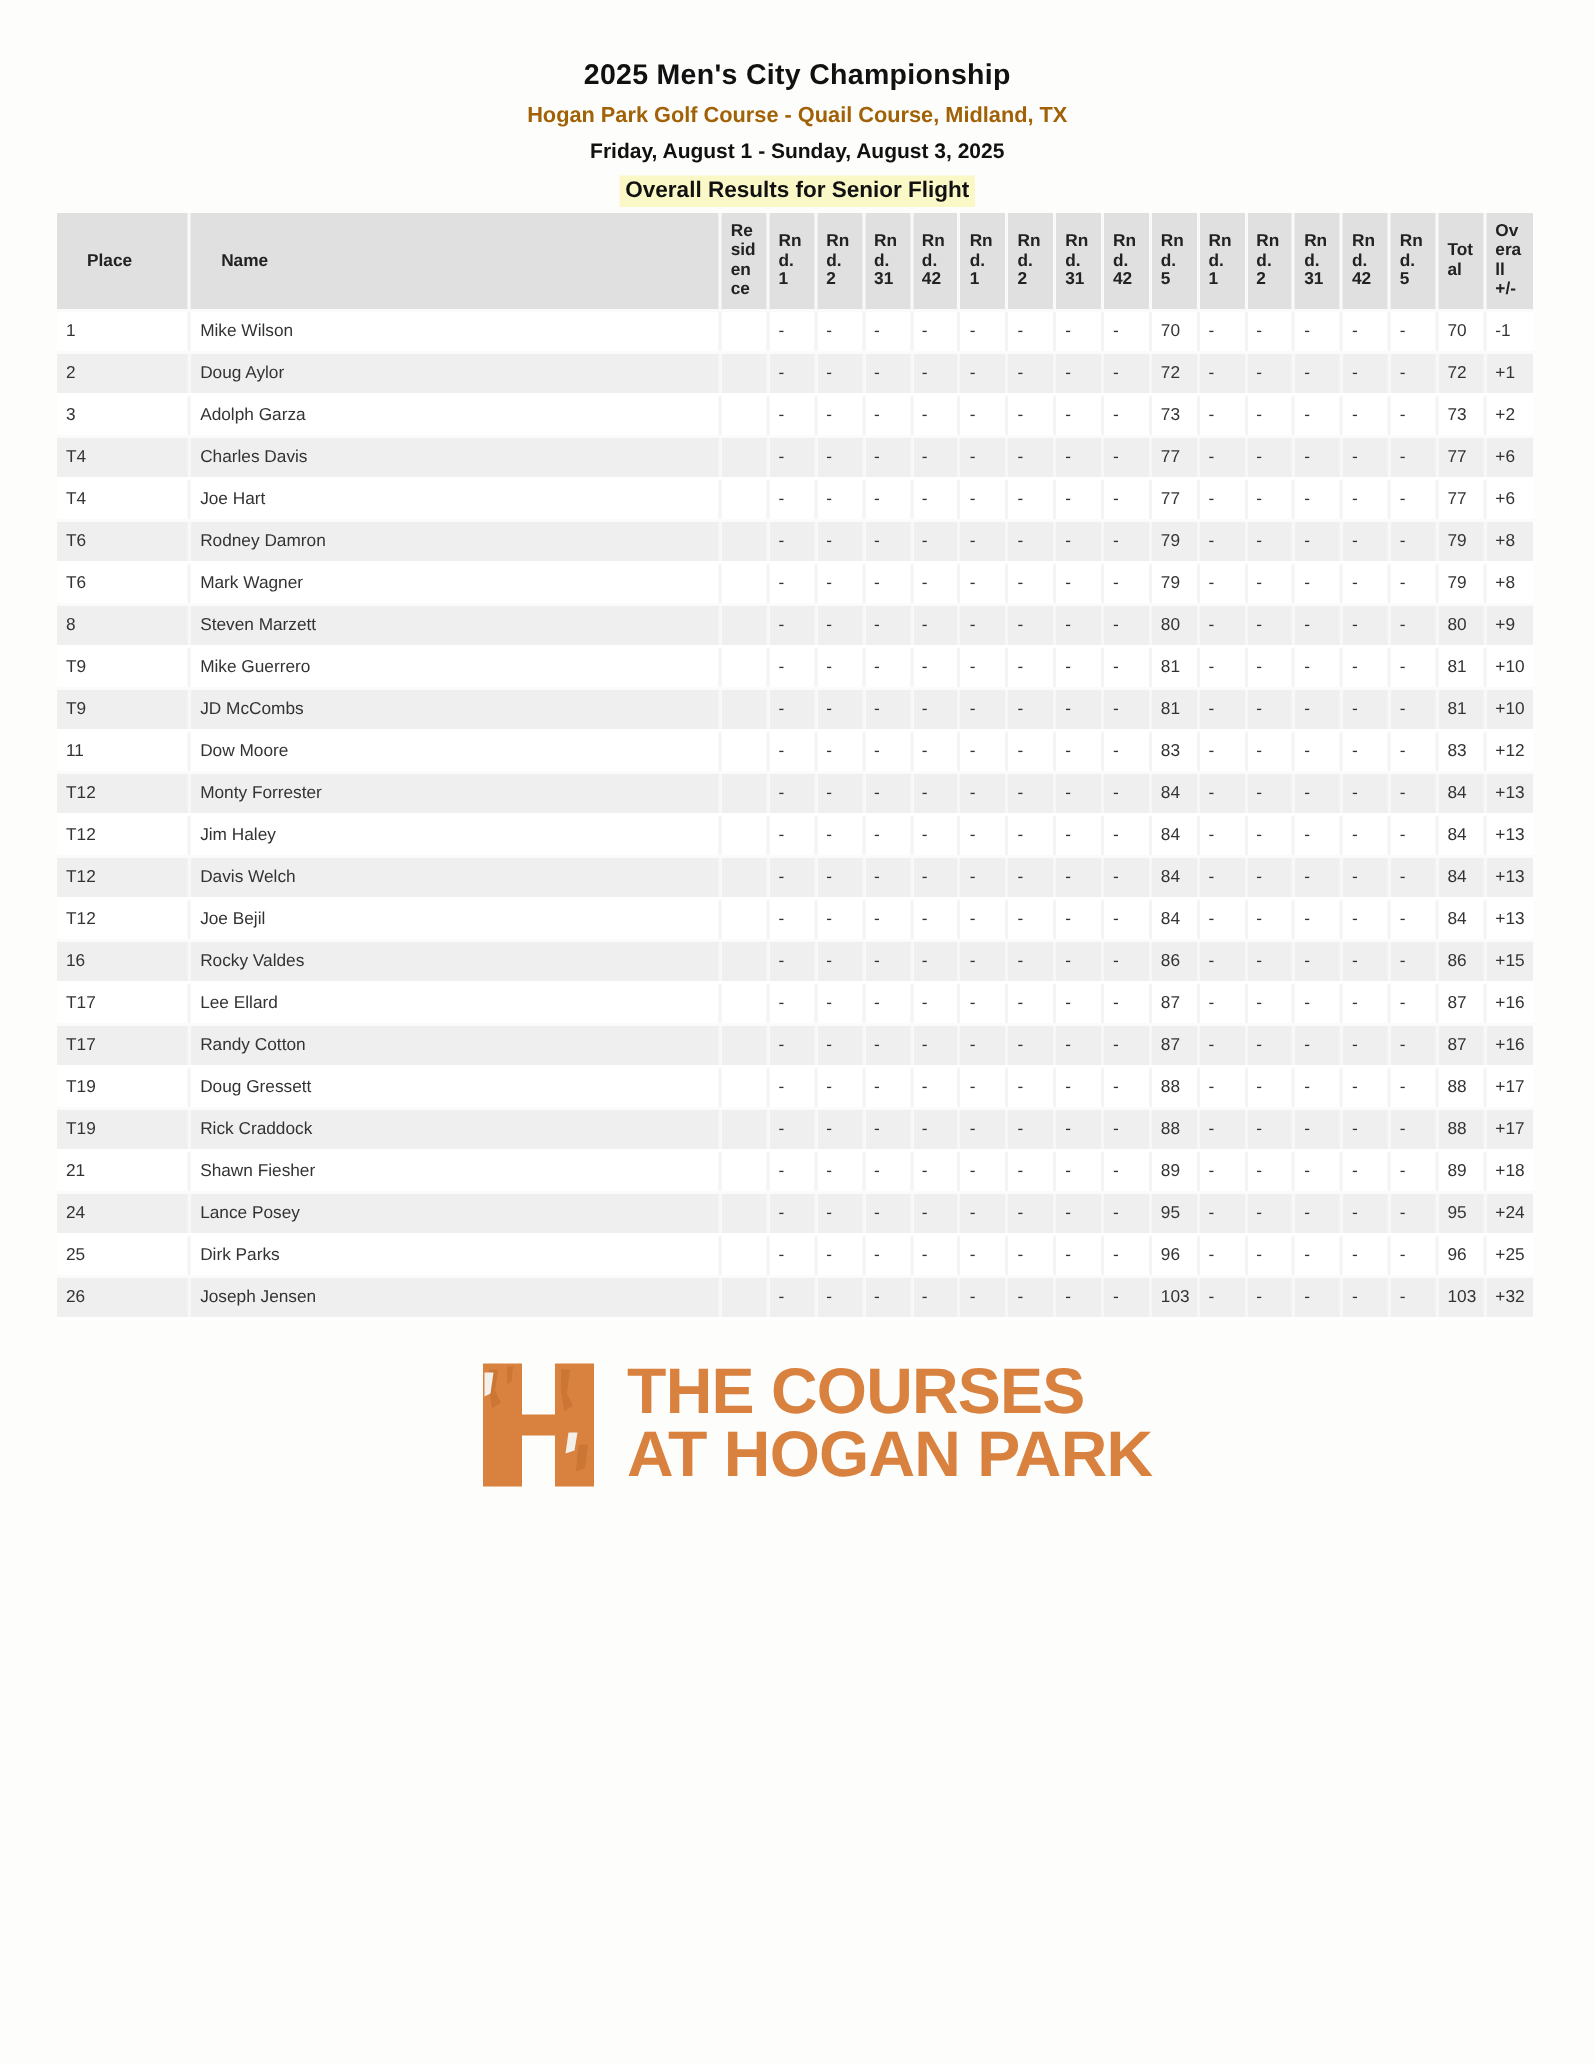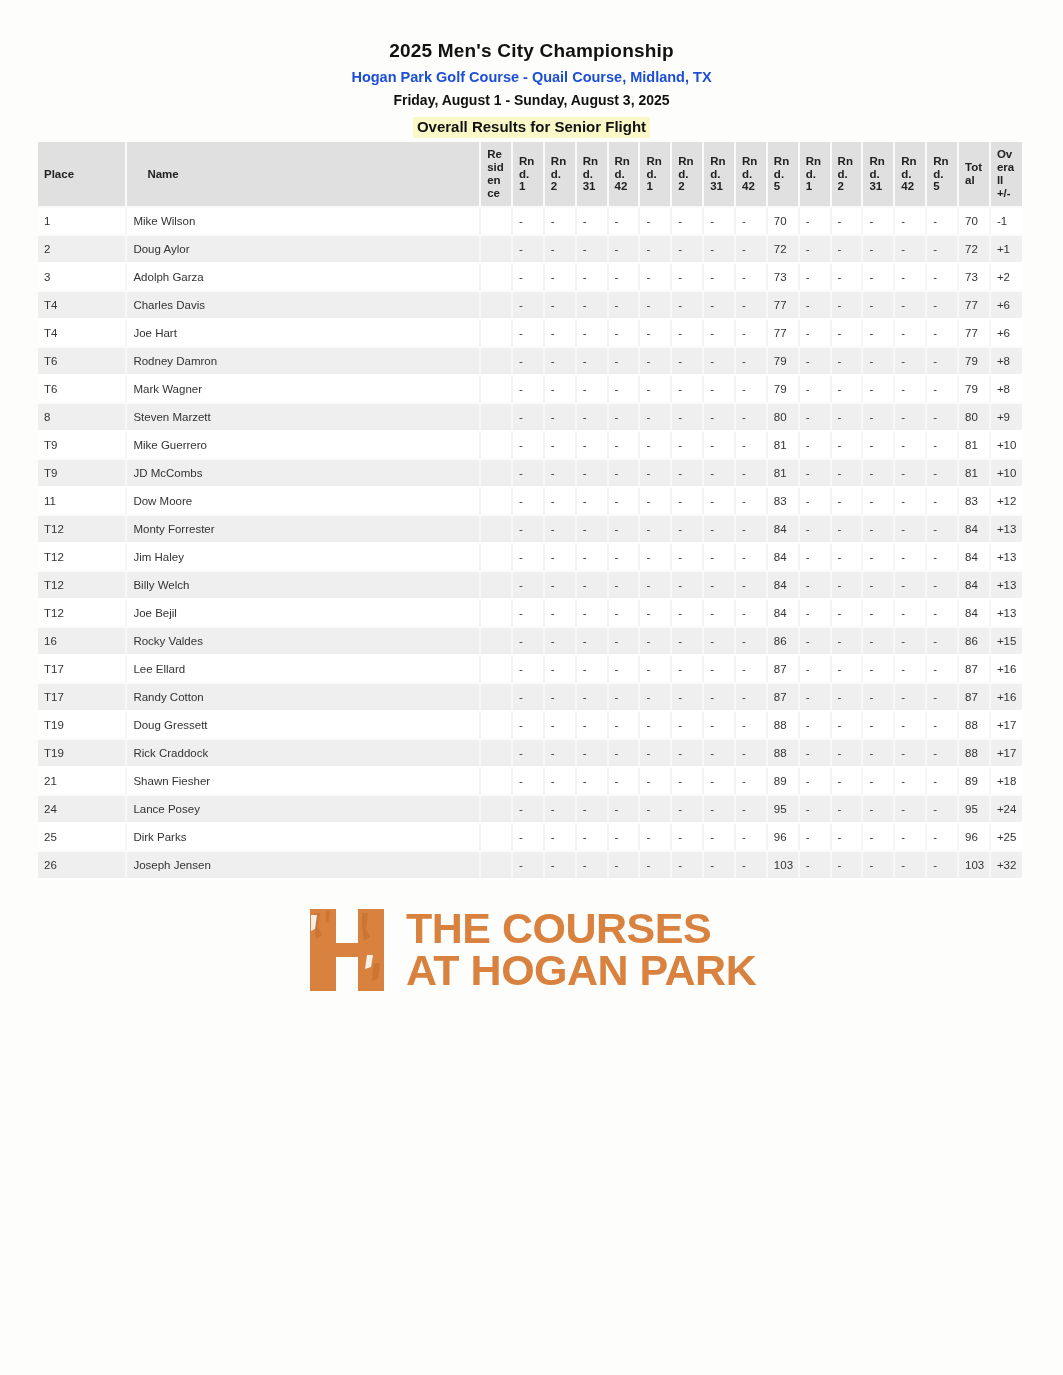--- a/index.html
+++ b/index.html
@@ -32,21 +32,21 @@
     font-size: 19px;
     font-weight: bold;
     letter-spacing: 0.2px;
     line-height: 1.35;
     color: #111;
   }
   .title-sub {
     font-size: 14.5px;
     font-weight: bold;
     line-height: 1.6;
-    color: #1d4ed8;
+    color: #a16207;
     margin-top: 2px;
   }
   .title-dates {
     font-size: 14px;
     font-weight: bold;
     line-height: 1.6;
     color: #111;
   }
   .title-flight-wrap {
     margin-top: 6px;
@@ -82,21 +82,21 @@
     font-weight: bold;
     color: #222;
     vertical-align: middle;
     text-align: left;
     padding: 6px 5px 6px 6px;
     height: 52px;
     line-height: 1.12;
     word-wrap: break-word;
     overflow-wrap: break-word;
   }
-  table.results th.th-place { padding-left: 6px; }
+  table.results th.th-place { padding-left: 20px; }
   table.results th.th-name  { padding-left: 20px; }
   table.results th:last-child { border-right: none; }
 
   table.results td {
     border-right: 2px solid #ffffff;
     border-bottom: 2px solid #ffffff;
     padding: 6px 5px 6px 6px;
     font-size: 11.5px;
     color: #333;
     height: 14px;
@@ -121,21 +121,21 @@
   col.w-place { width: 86px; }
   col.w-name  { width: 344px; }
   col.w-res   { width: 31px; }
   col.w-rnd   { width: 31px; }
   col.w-tot   { width: 31px; }
   col.w-ovr   { width: 31px; }
 
   
   .logo-block {
     position: absolute;
-    left: 304px;
+    left: 316px;
     top: 905px;
     display: flex;
     align-items: center;
     gap: 16px;
   }
   .logo-mark {
     width: 86px;
     height: 90px;
     flex: 0 0 auto;
   }
@@ -479,21 +479,21 @@
             <td class="c-dash">-</td>
             <td class="c-dash">-</td>
             <td class="c-dash">-</td>
             <td class="c-dash">-</td>
             <td class="c-dash">-</td>
             <td class="c-num">84</td>
             <td class="c-num">+13</td>
           </tr>
           <tr class="row-even">
             <td class="c-place">T12</td>
-            <td class="c-name">Billy Welch</td>
+            <td class="c-name">Davis Welch</td>
             <td class="c-res"></td>
             <td class="c-dash">-</td>
             <td class="c-dash">-</td>
             <td class="c-dash">-</td>
             <td class="c-dash">-</td>
             <td class="c-dash">-</td>
             <td class="c-dash">-</td>
             <td class="c-dash">-</td>
             <td class="c-dash">-</td>
             <td class="c-num">84</td>

